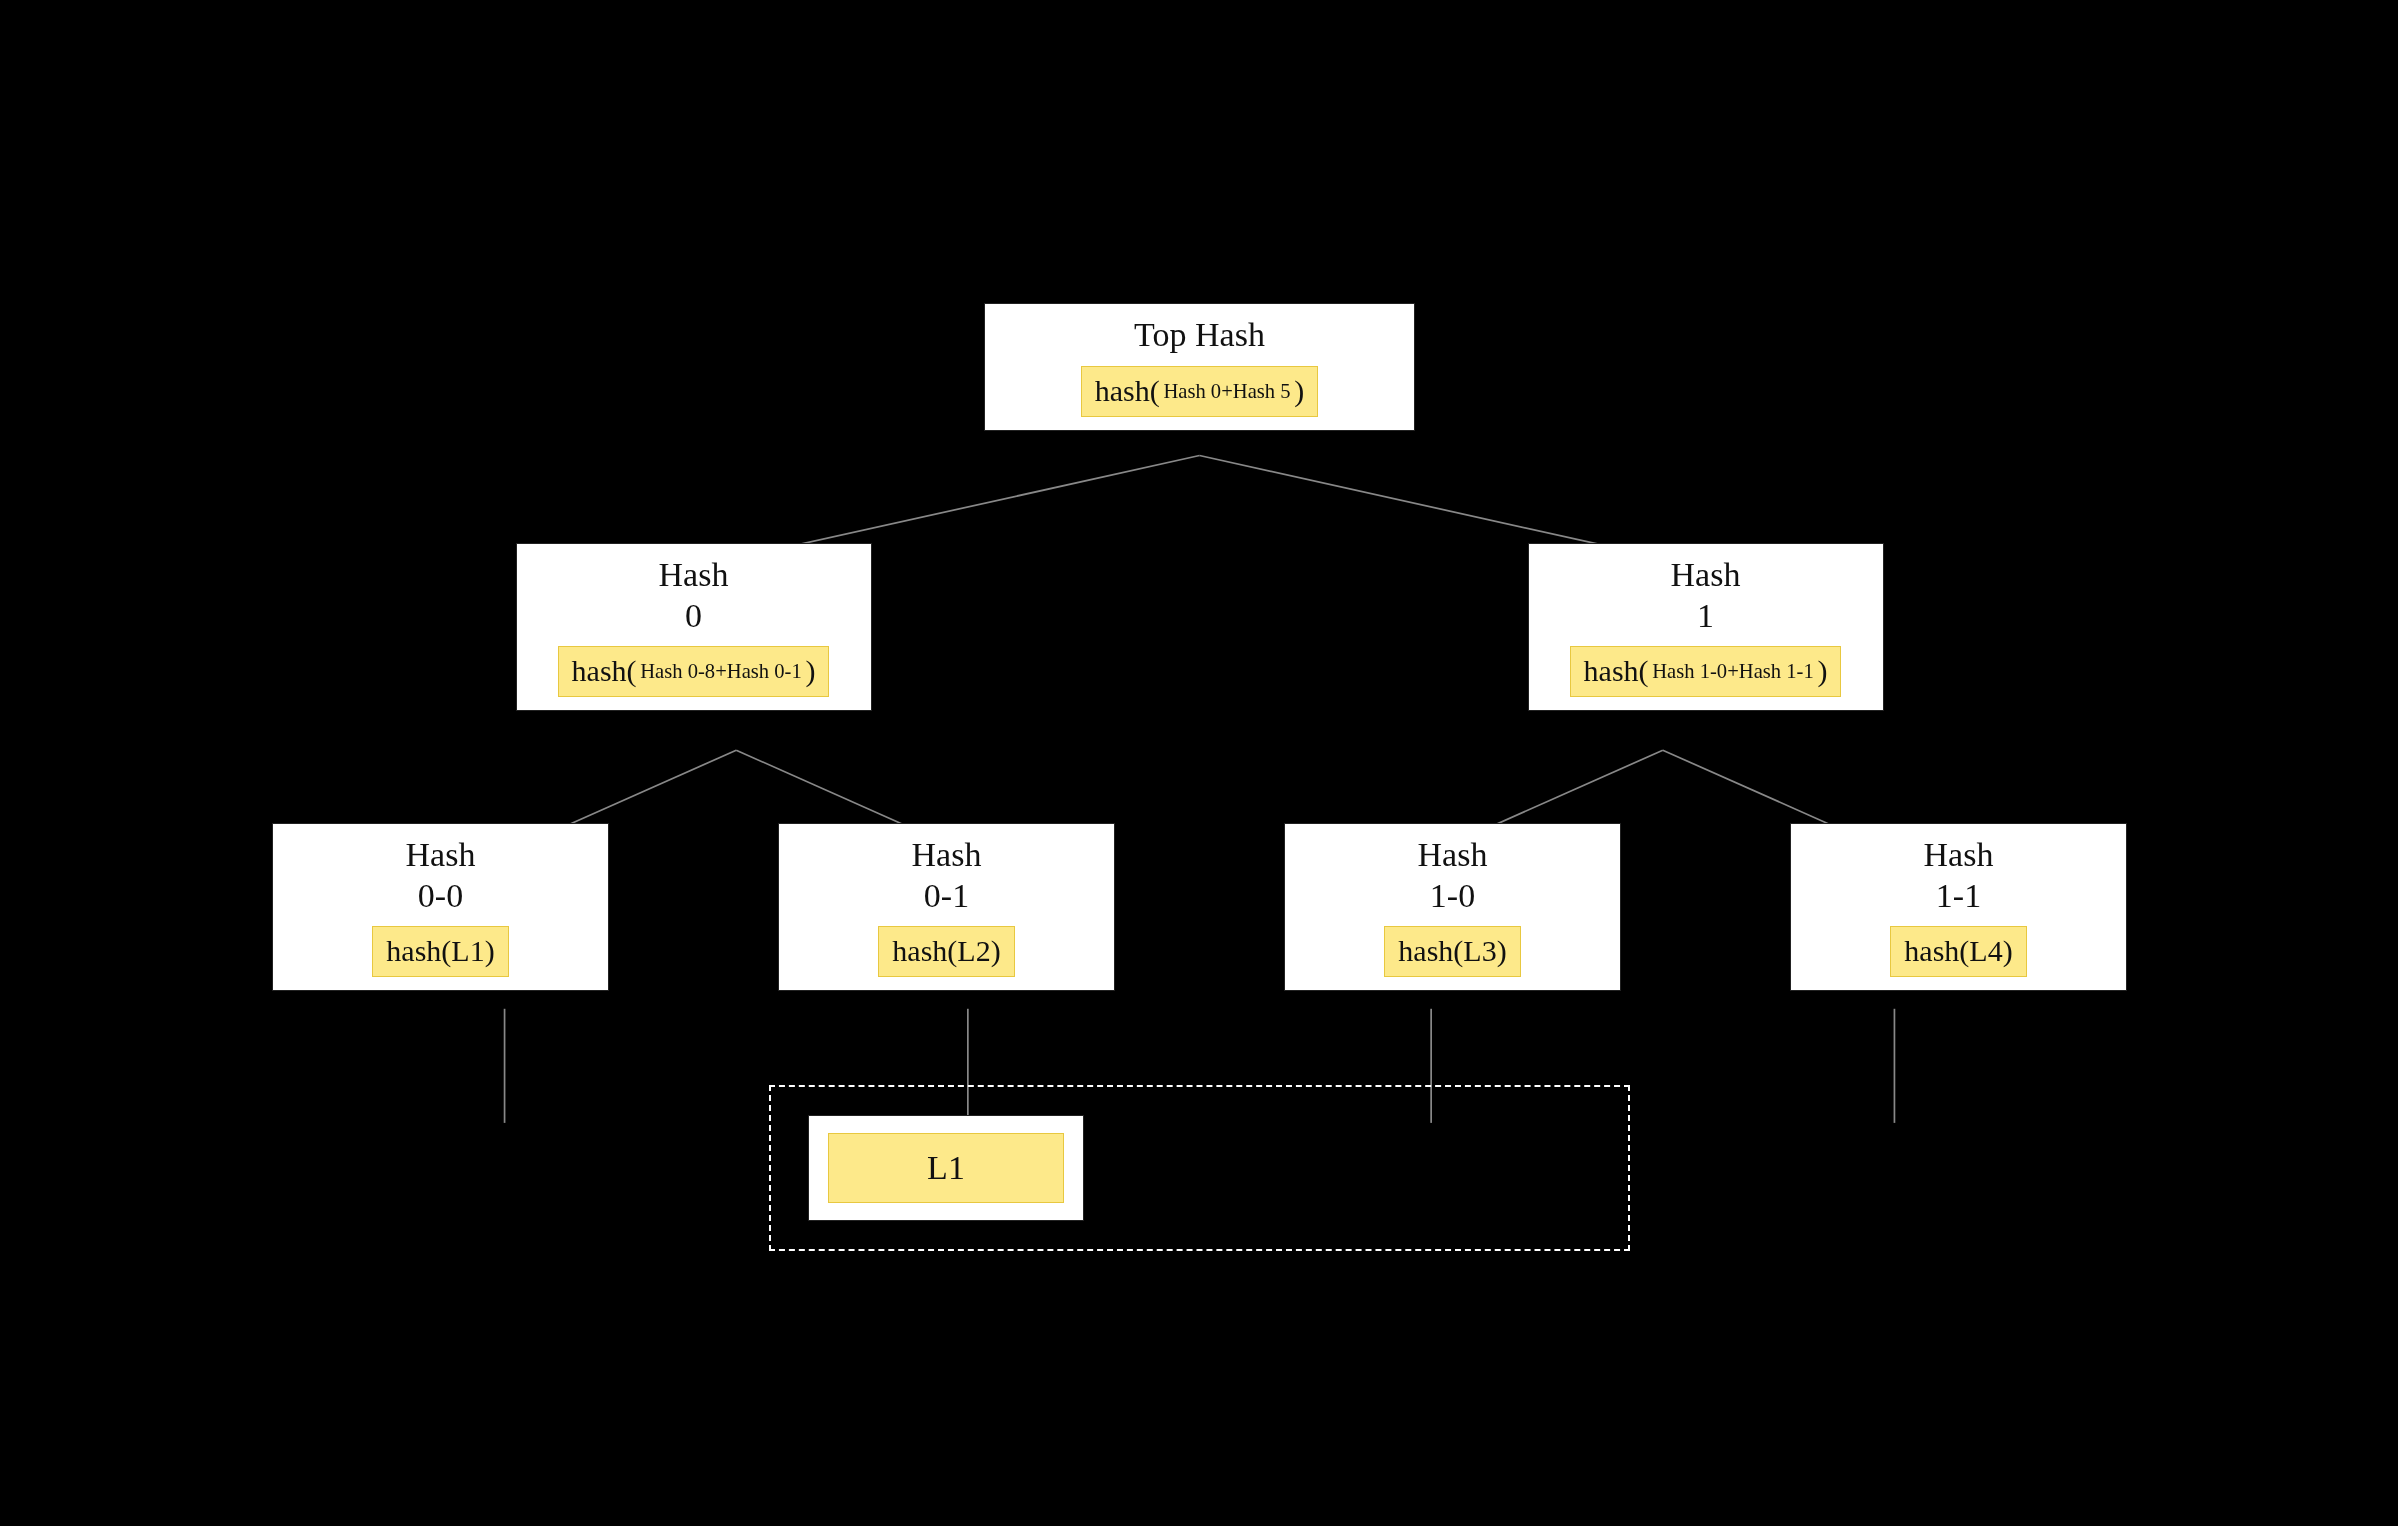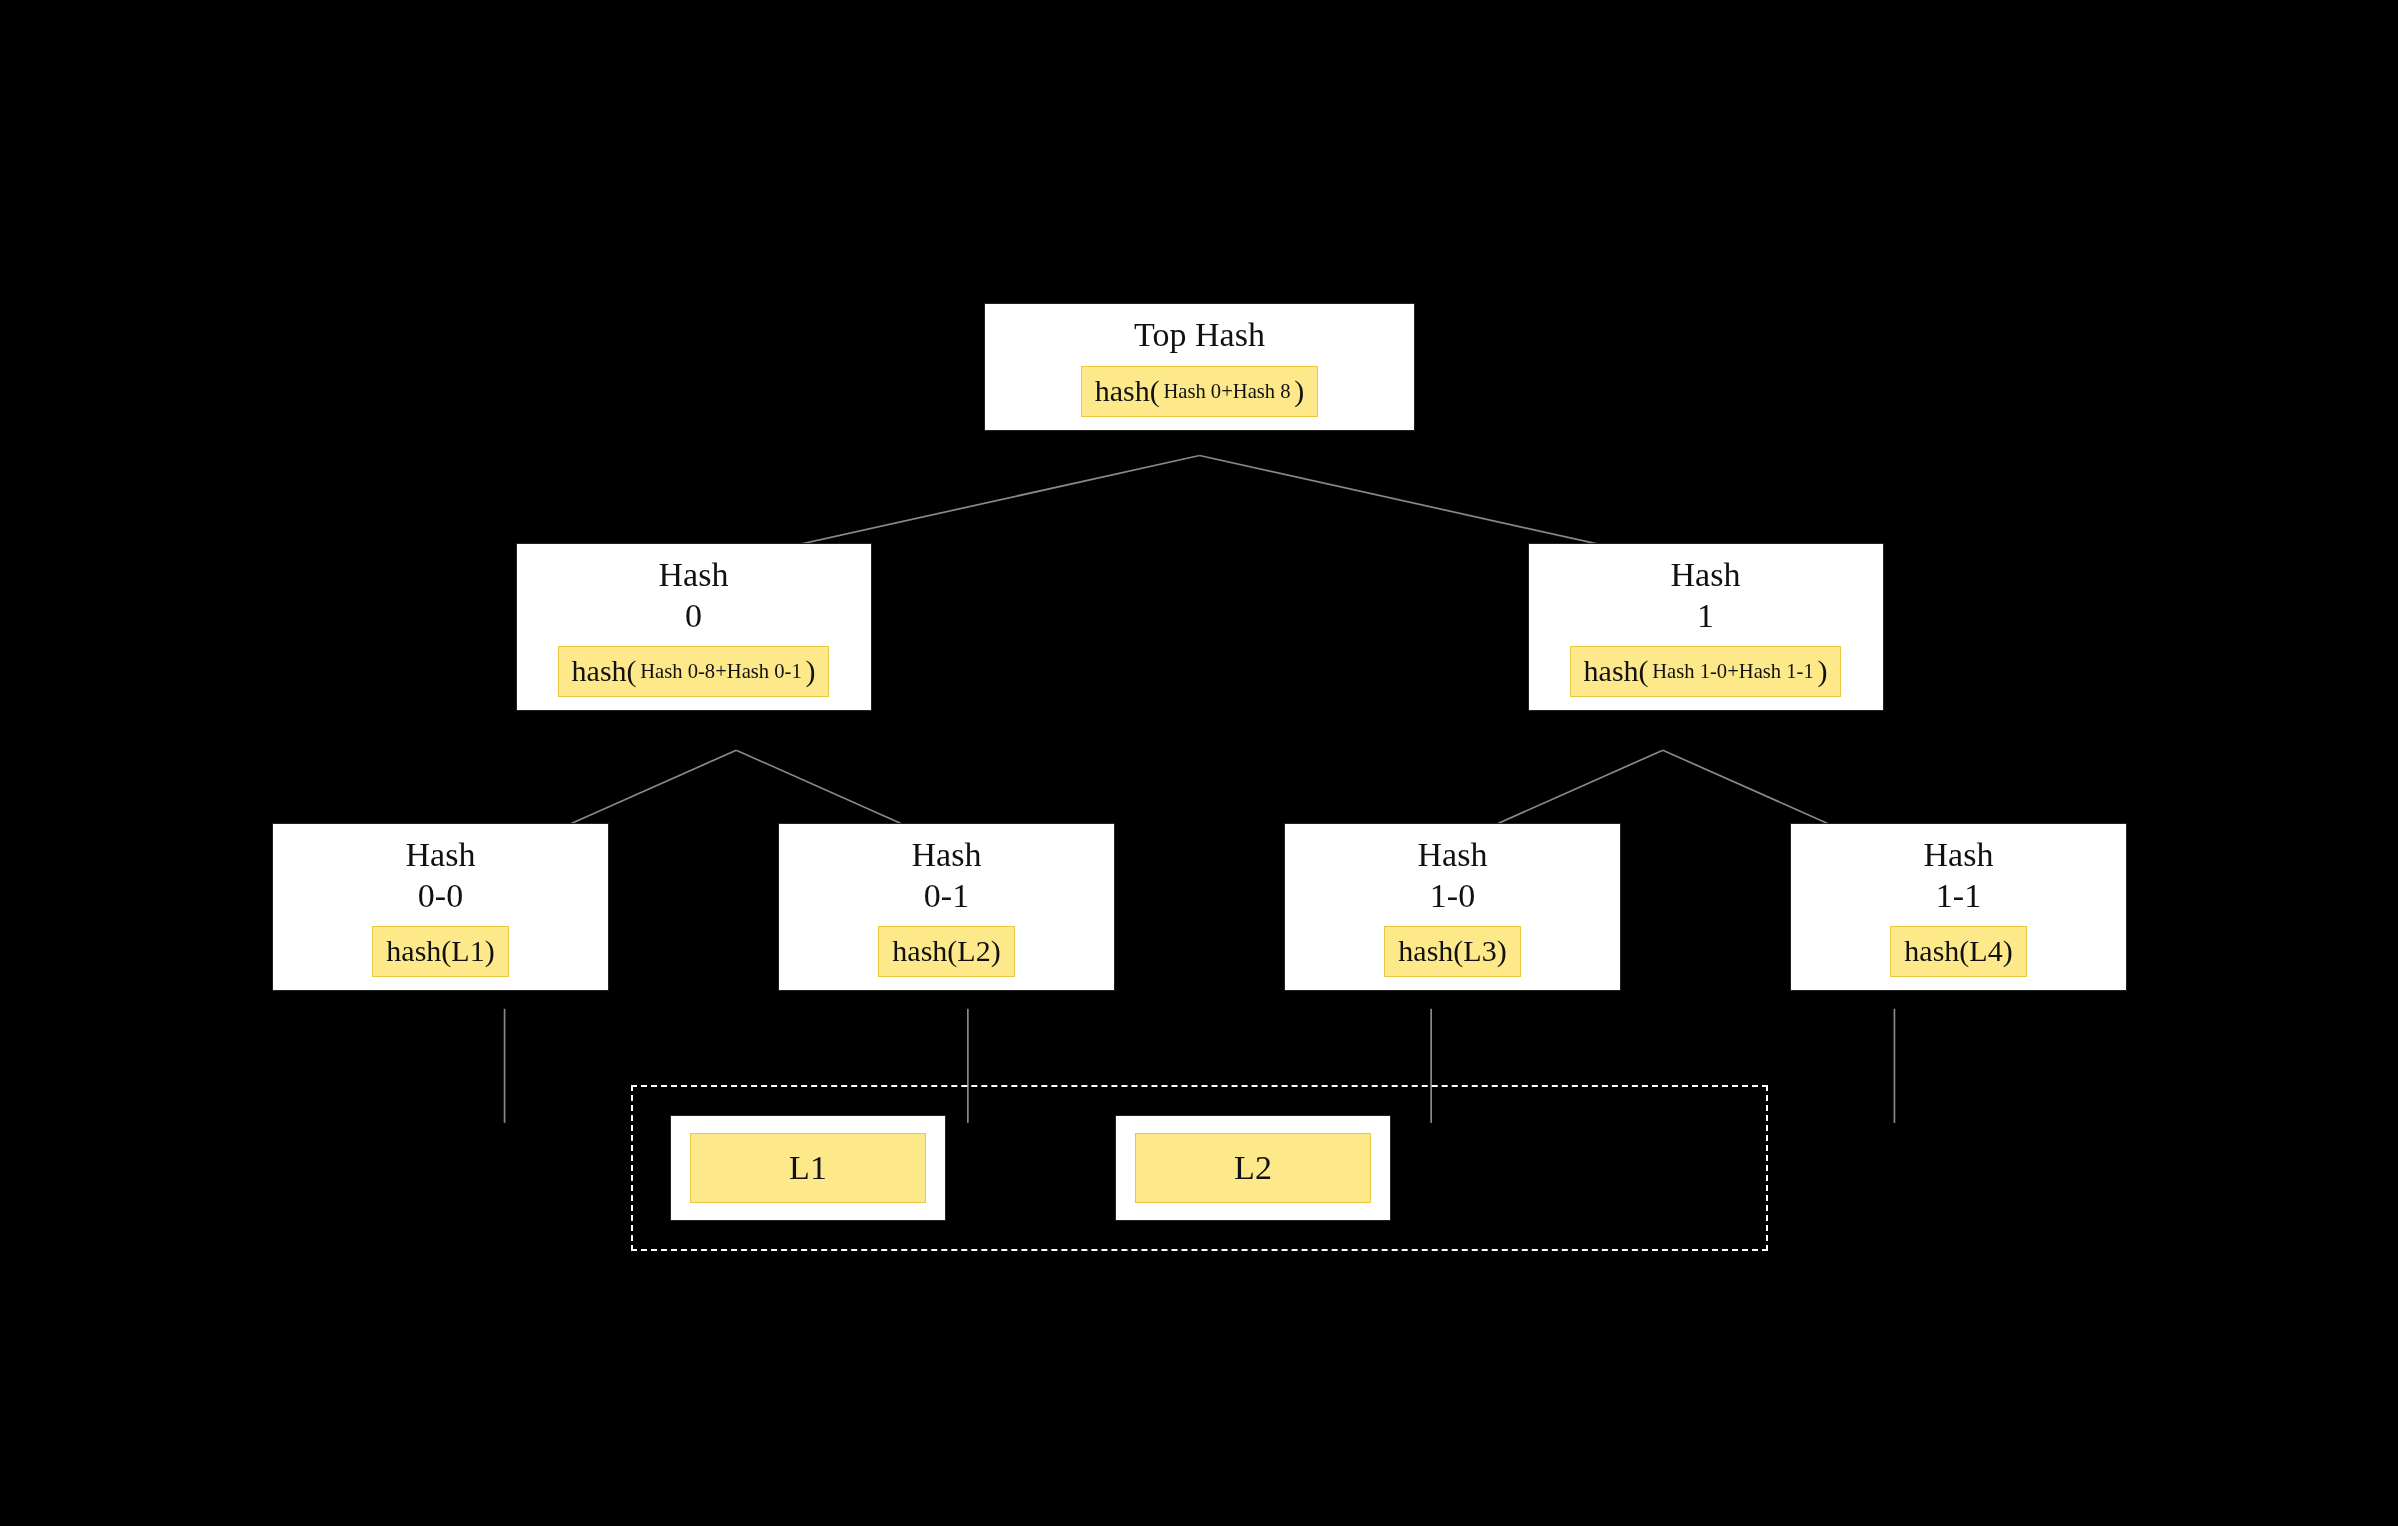--- a/index.html
+++ b/index.html
@@ -158,21 +158,21 @@
     </svg>
 
   <div class="level level-0">
     <div class="node node-top" id="node-top">
       <span class="node-title">Top Hash</span>
       <div class="node-formula">
         <span>hash(</span>
         <div class="formula-inner">
           <span>Hash 0</span>
           <span>+</span>
-          <span>Hash 8</span>
+          <span>Hash 5</span>
         </div>
         <span>)</span>
       </div>
     </div>
   </div>
 
   <div class="level level-1">
     <div class="node node-l1" id="node-h0">
       <span class="node-title">Hash<br>0</span>
       <div class="node-formula">
@@ -220,21 +220,18 @@
       <span class="node-title">Hash<br>1-1</span>
       <div class="node-formula">hash(L4)</div>
     </div>
   </div>
 
   <div class="leaf-container">
     <div class="node node-leaf" id="node-l1">
       <div class="leaf-formula">L1</div>
     </div>
     <div class="leaf-spacer"></div>
-    <div class="node node-leaf" id="node-l2">
-      <div class="leaf-formula">L2</div>
-    </div>
     <div class="leaf-spacer"></div>
     <div class="leaf-spacer"></div>
   </div>
 
 </div>
 
 
 </body></html>

